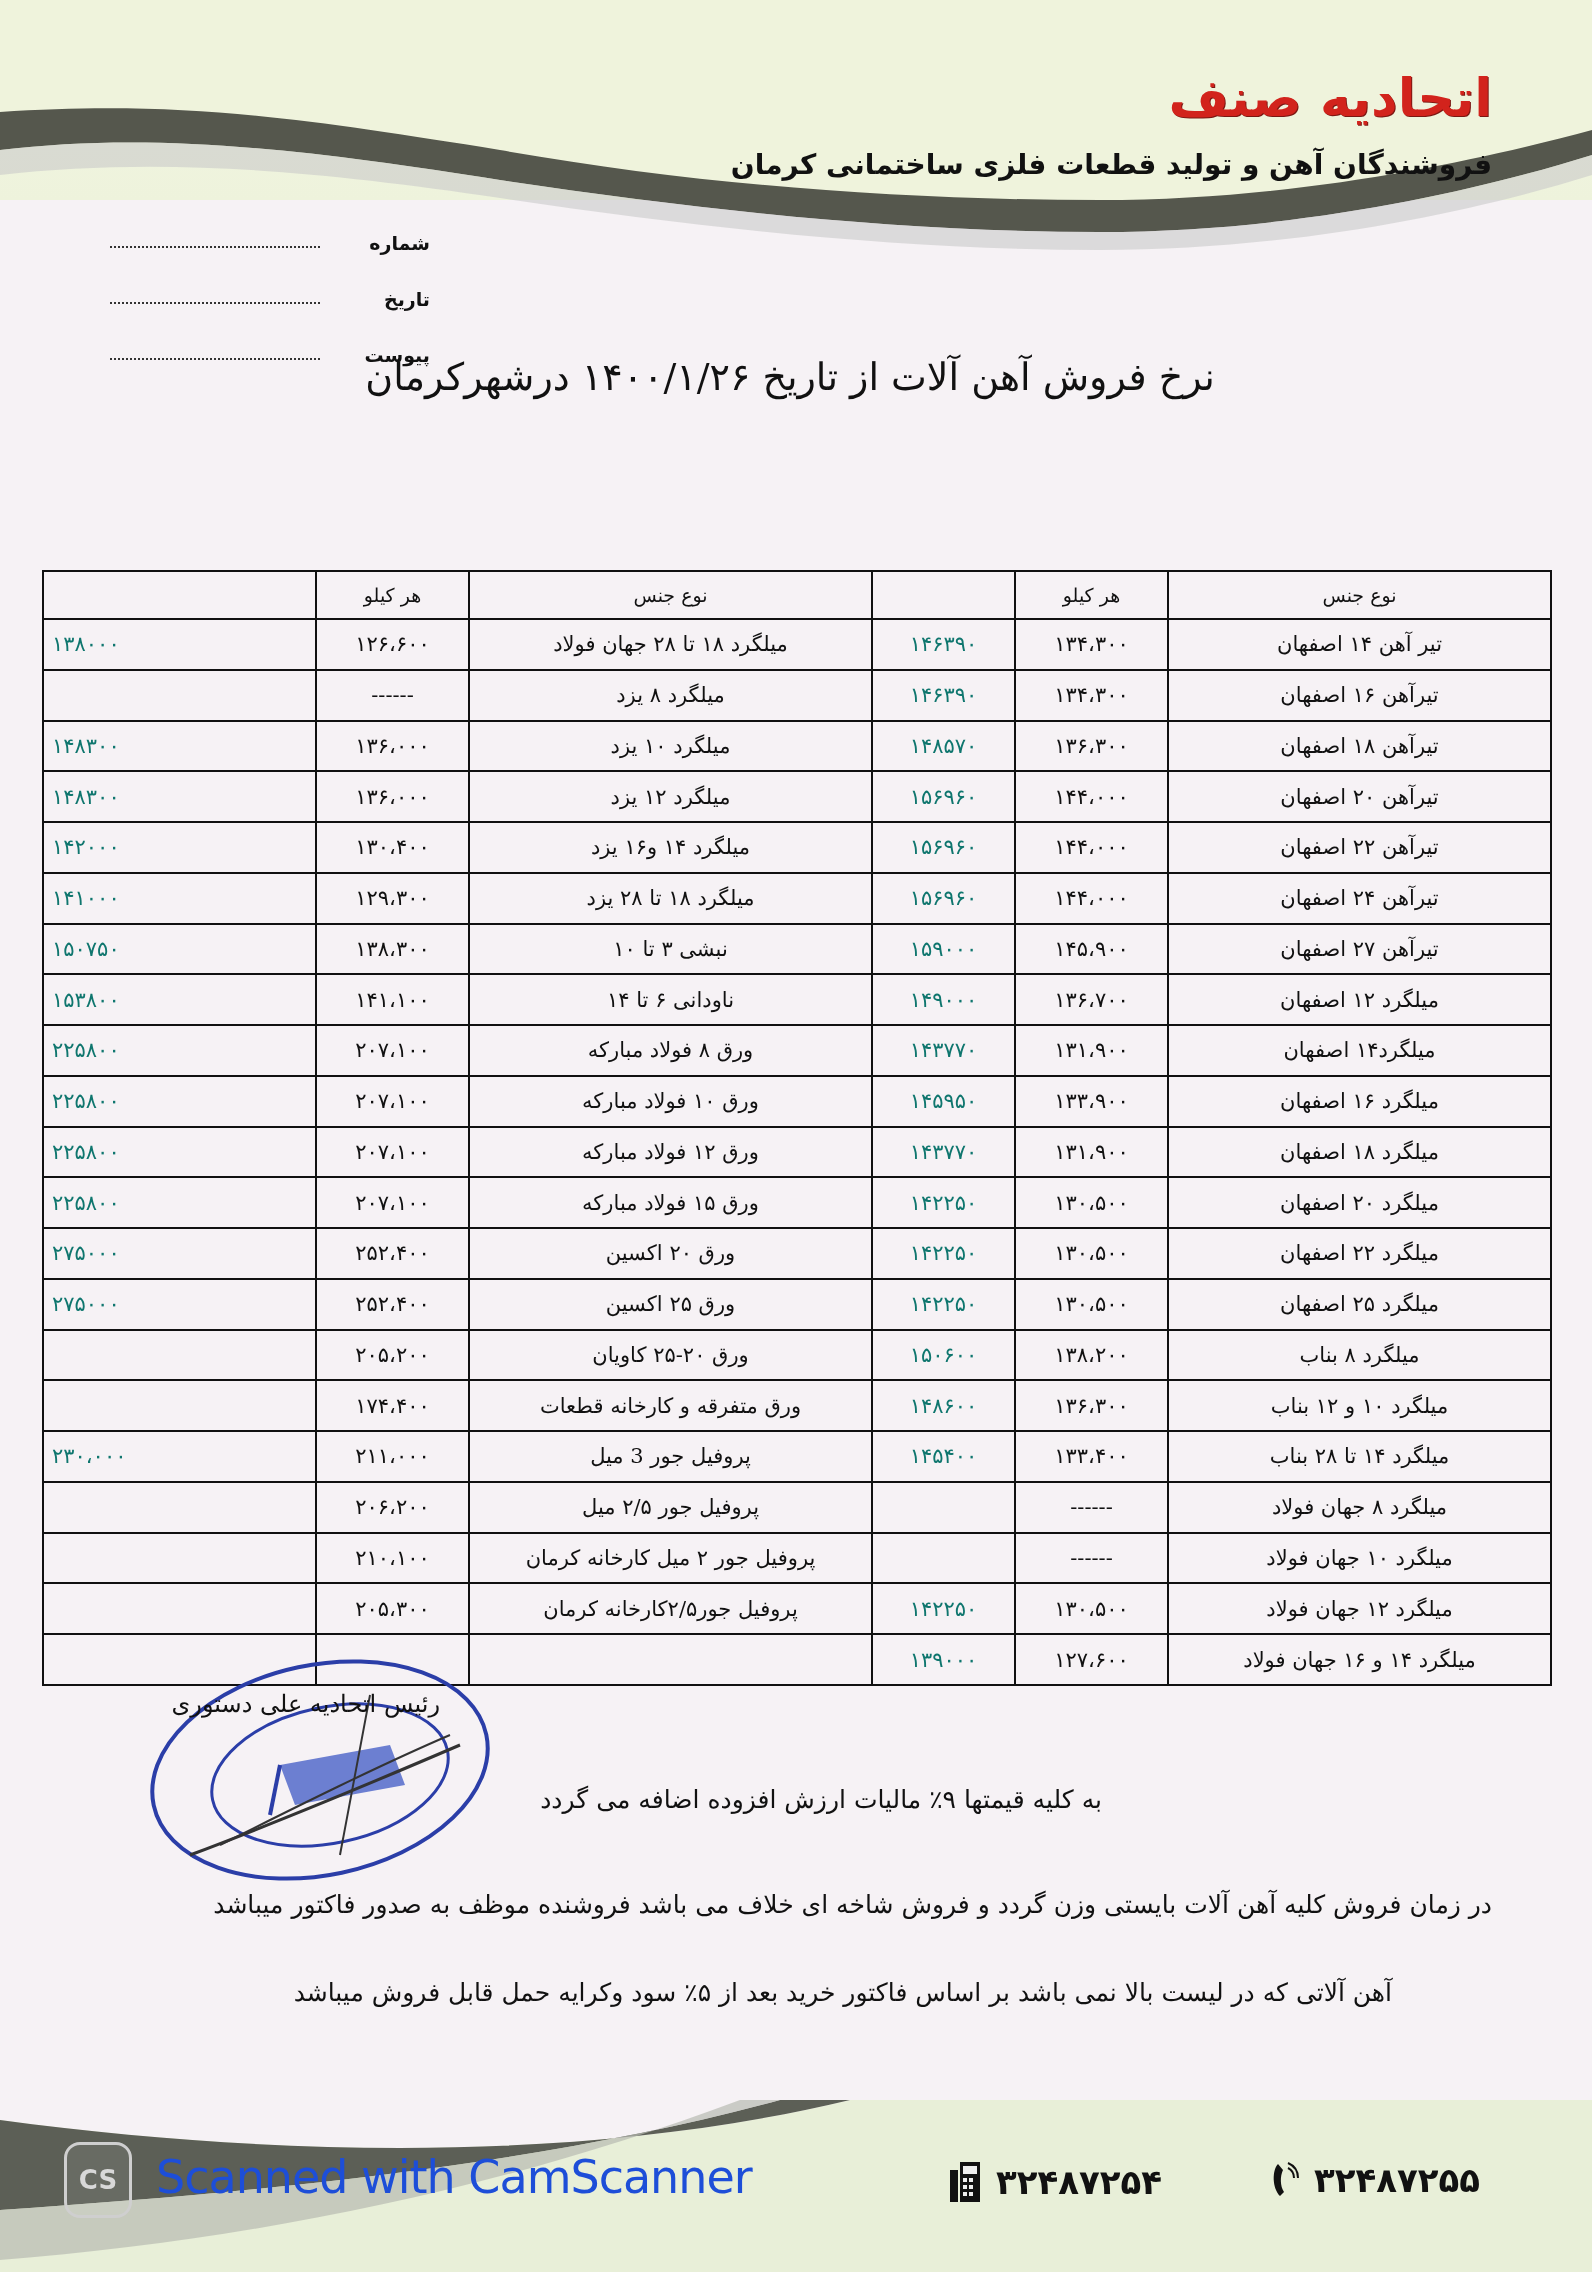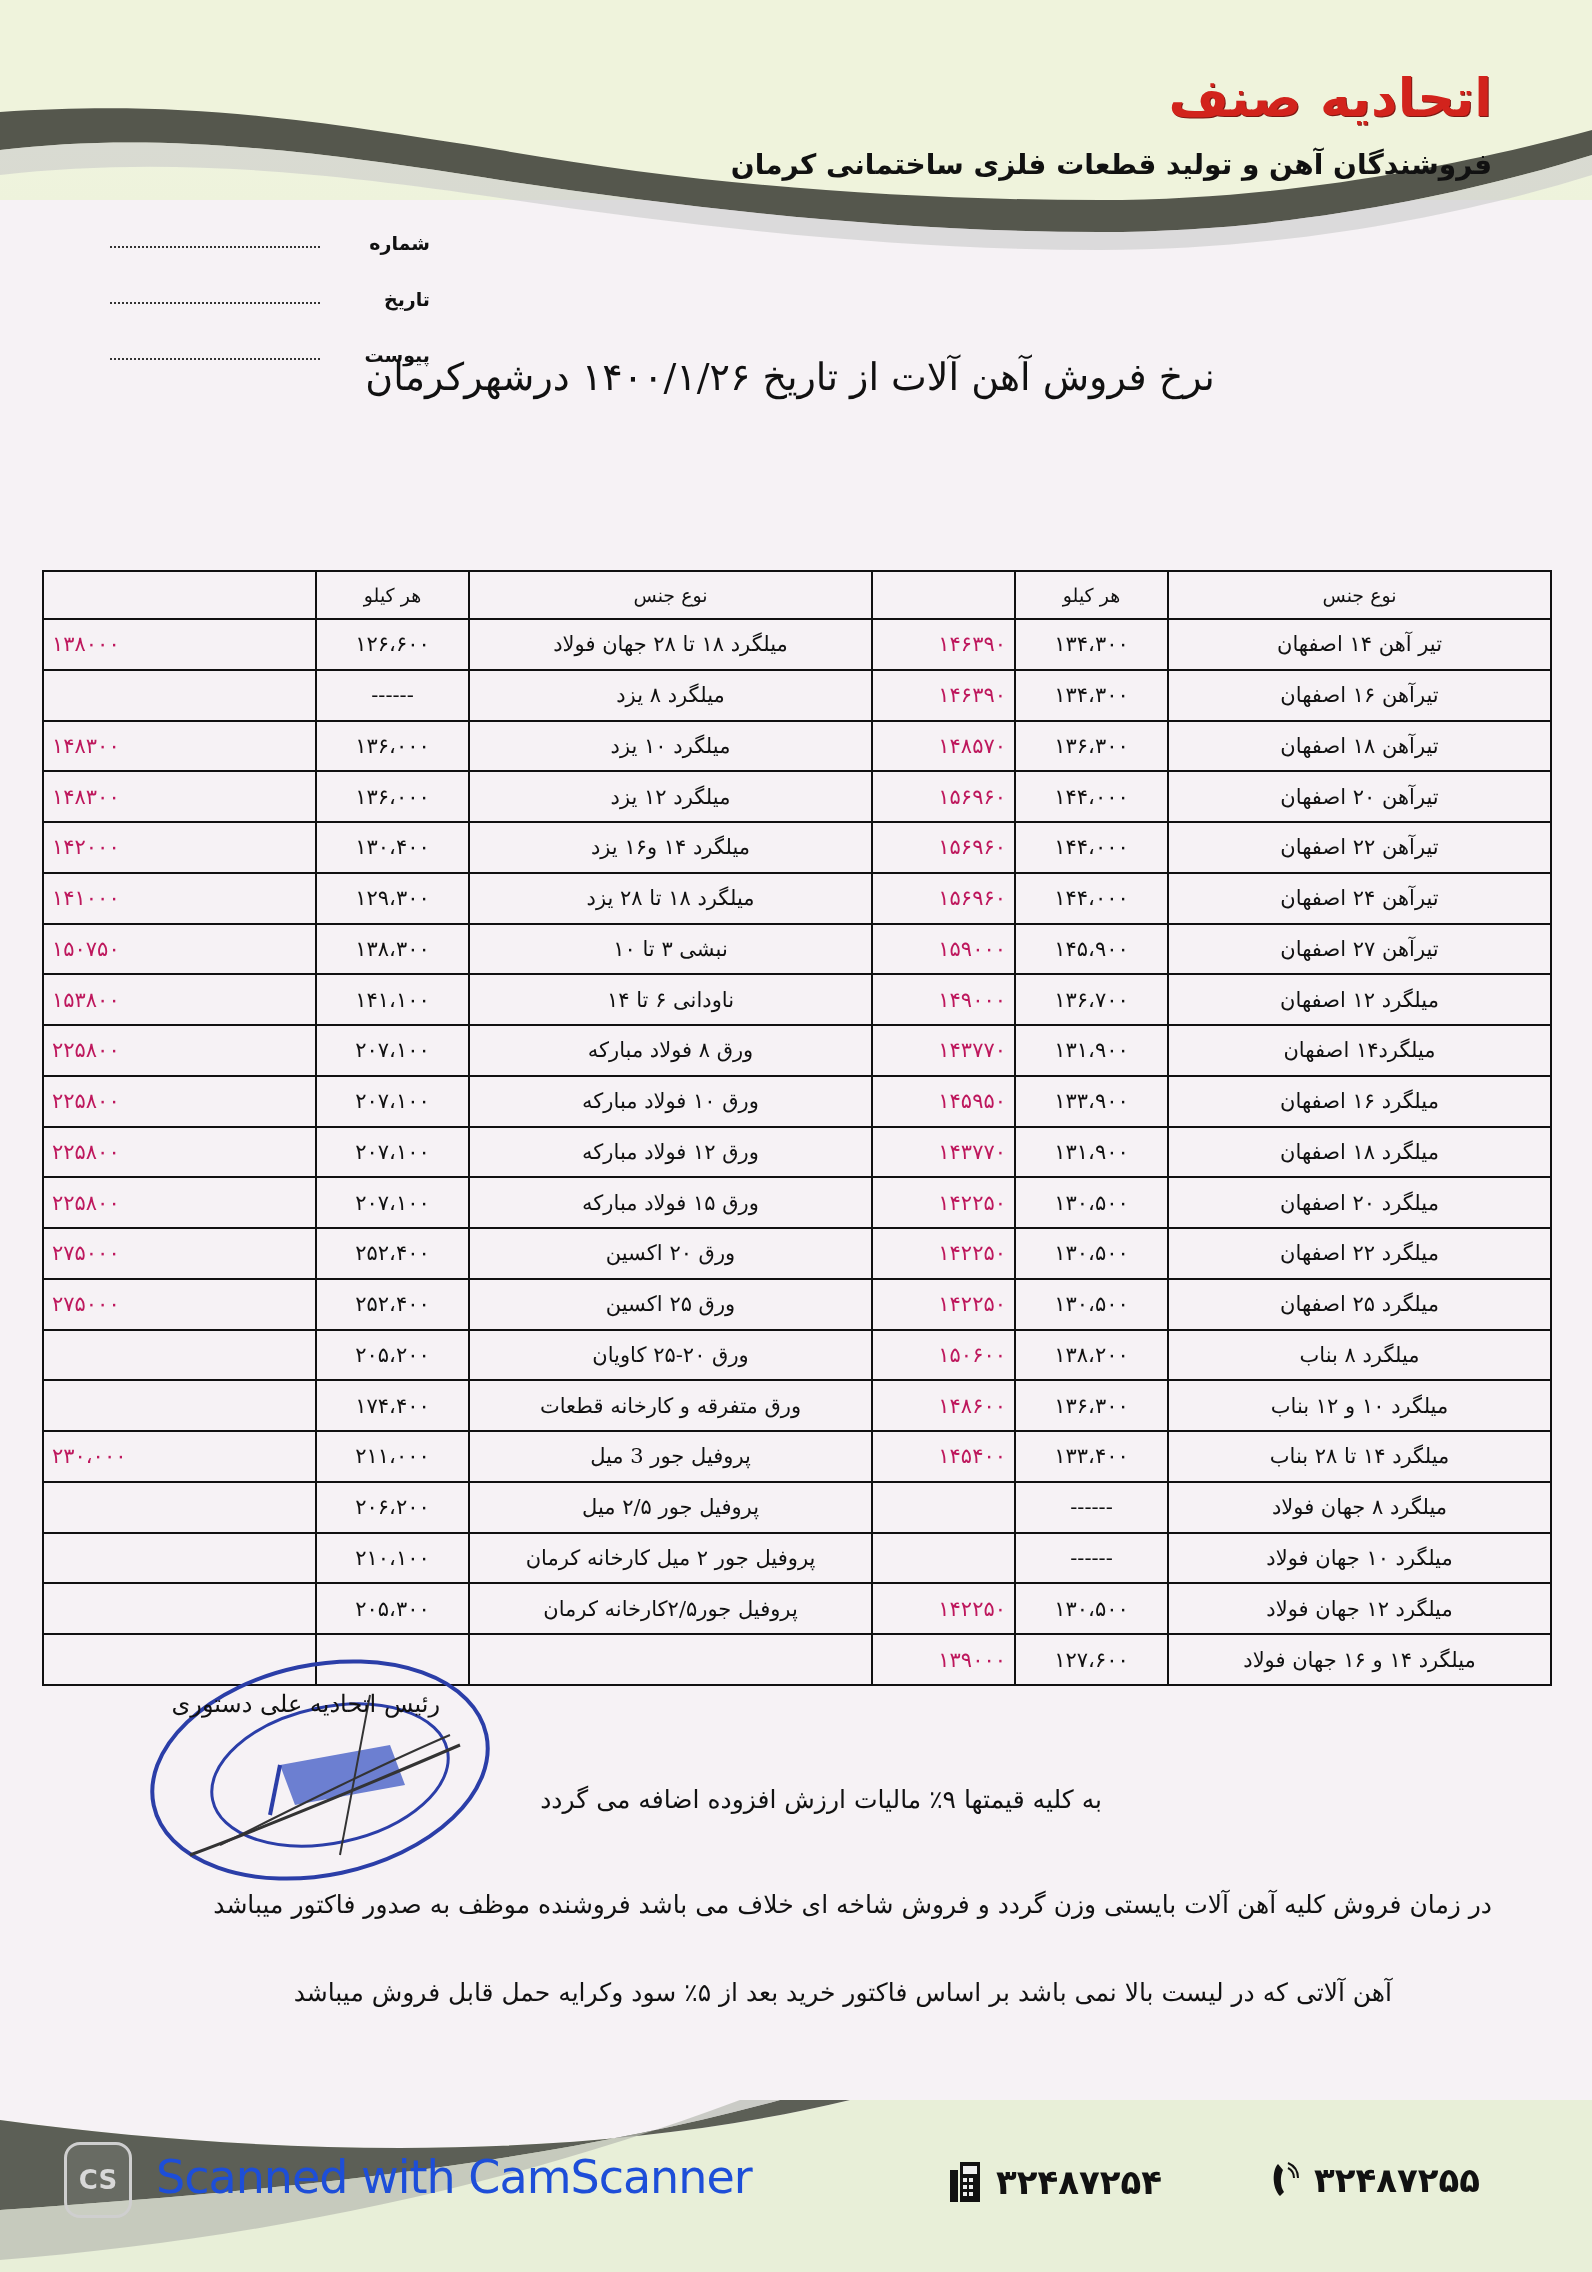--- a/index.html
+++ b/index.html
@@ -35,25 +35,25 @@
     position:absolute; left:42px; top:570px; width:1448px; height:1116px;
     border-collapse:collapse; direction:rtl; table-layout:fixed;
   }
   table.price td, table.price th {
     border:2px solid #111; padding:0 8px; height:48px;
     font-family:"DejaVu Serif", serif; font-size:21px; font-weight:normal;
   }
   table.price th { height:46px; font-size:19px; }
   .c-name { width:365px; text-align:center; }
   .c-kilo { width:135px; text-align:center; }
-  .c-hand { width:125px; text-align:right;border-radius:16px; }
+  .c-hand { width:125px; text-align:center;border-radius:16px; }
   .c-name2 { width:385px; text-align:center; }
   .c-kilo2 { width:135px; text-align:center; }
   .c-hand2 { width:255px; text-align:left; }
-  .hand { font-family:"DejaVu Sans", sans-serif; font-size:28px; font-weight:bold; color:#be185d; letter-spacing:-1px;margin-top:8px; }
+  .hand { font-family:"DejaVu Sans", sans-serif; font-size:28px; font-weight:bold; color:#0f766e; letter-spacing:-1px;margin-top:8px; }
   .signer {
     position:absolute; left:60px; top:1690px; width:380px; text-align:right;
     font-family:"DejaVu Serif", serif; font-size:24px; direction:rtl;
   }
   .stamp {
     position:absolute; left:130px; top:1655px; width:380px; height:230px;
   }
   .note { position:absolute; font-family:"DejaVu Serif", serif; font-size:25px; direction:rtl; white-space:nowrap; }
   .note1 { right:490px; top:1785px; }
   .note2 { right:100px; top:1890px; }

